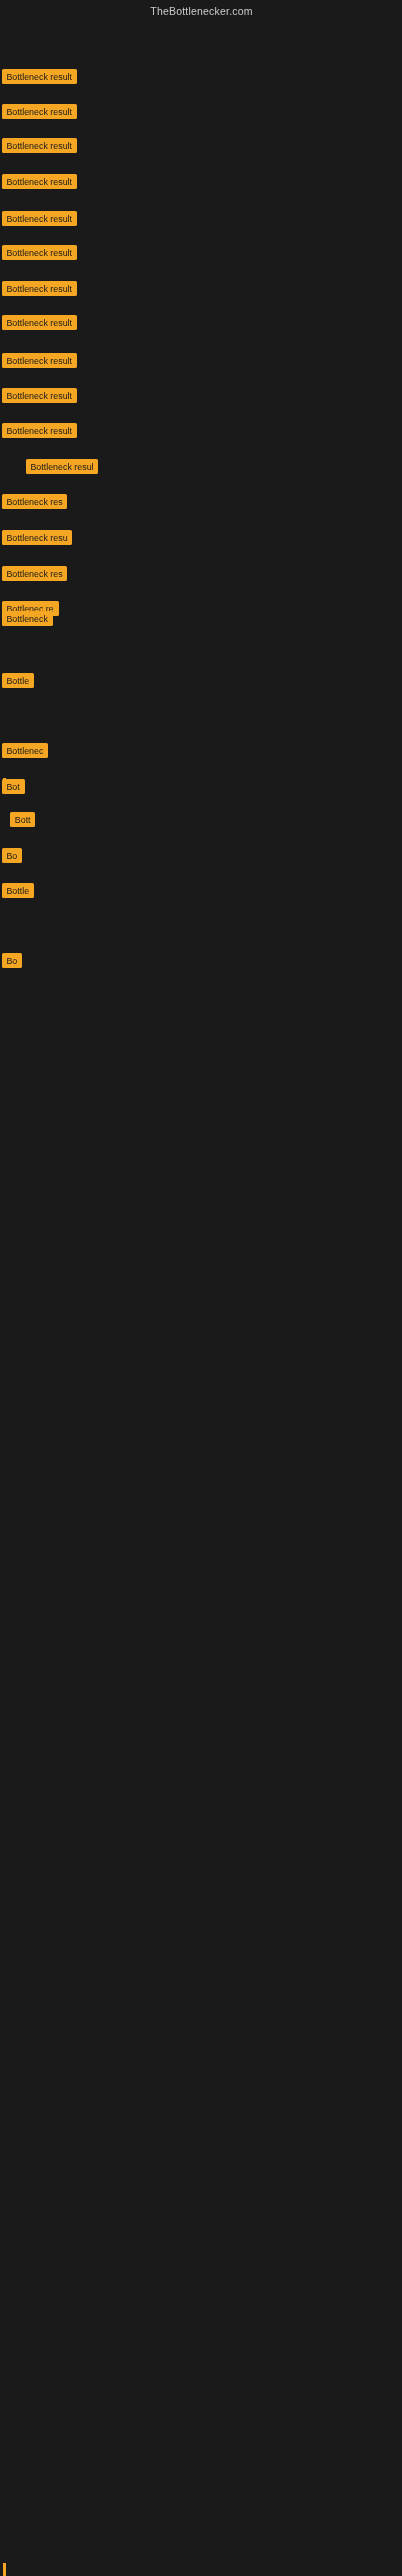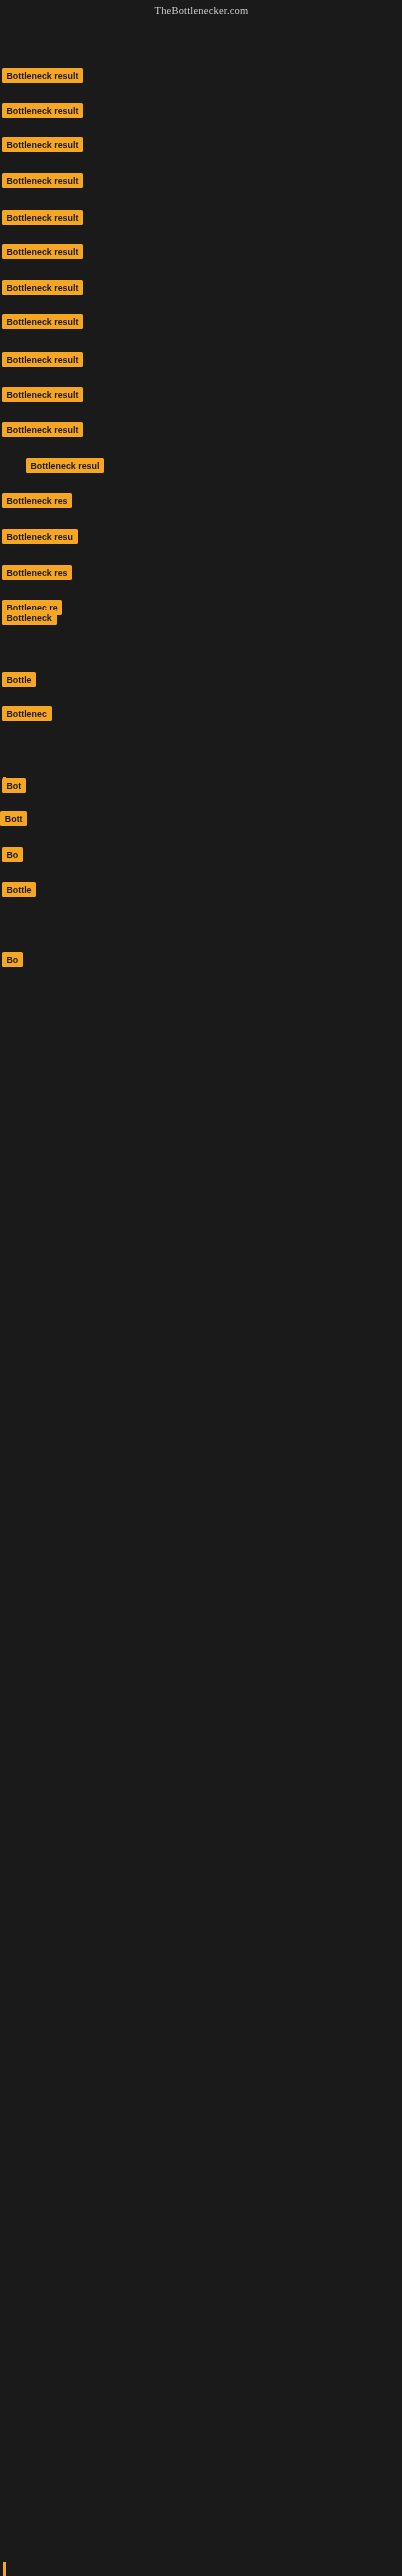--- a/index.html
+++ b/index.html
@@ -9,28 +9,27 @@
       background-color: #1a1a1a;
       font-family: Arial, sans-serif;
       position: relative;
     }
     .site-title {
       text-align: center;
       color: #cccccc;
       font-size: 10.5px;
       padding: 4.8px 0 6.4px 0;
       letter-spacing: 0.2px;
-      font-family: Liberation Serif, serif;
     }
     .bottleneck-badge {
       display: inline-block;
       background-color: #f5a623;
       color: #1a1a1a;
       font-size: 8.9px;
-      font-weight: bold;
+      font-weight: normal;
       padding: 2.4px 4.8px;
       border-radius: 1.6px;
       white-space: nowrap;
       overflow: hidden;
     }
     .cursor-bar {
       width: 2.4px;
       height: 14.5px;
       background-color: #f5a623;
       margin-left: 1.6px;
@@ -53,22 +52,22 @@
     <div style="position: absolute; top: 330px; left: 1.6px;"><span class="bottleneck-badge" style="max-width: 97px;">Bottleneck result</span></div>
     <div style="position: absolute; top: 365px; left: 1.6px;"><span class="bottleneck-badge" style="max-width: 93px;">Bottleneck result</span></div>
     <div style="position: absolute; top: 400px; left: 1.6px;"><span class="bottleneck-badge" style="max-width: 97px;">Bottleneck result</span></div>
     <div style="position: absolute; top: 436px; left: 1.6px; padding-left: 24px;"><span class="bottleneck-badge" style="max-width: 89px;">Bottleneck resul</span></div>
     <div style="position: absolute; top: 471px; left: 1.6px;"><span class="bottleneck-badge" style="max-width: 81px;">Bottleneck res</span></div>
     <div style="position: absolute; top: 507px; left: 1.6px;"><span class="bottleneck-badge" style="max-width: 85px;">Bottleneck resu</span></div>
     <div style="position: absolute; top: 543px; left: 1.6px;"><span class="bottleneck-badge" style="max-width: 81px;">Bottleneck res</span></div>
     <div style="position: absolute; top: 578px; left: 1.6px;"><span class="bottleneck-badge" style="max-width: 76px;">Bottlenec re</span></div>
     <div style="position: absolute; top: 588px; left: 1.6px;"><span class="bottleneck-badge" style="max-width: 64px;">Bottleneck</span></div>
     <div style="position: absolute; top: 650px; left: 1.6px;"><span class="bottleneck-badge" style="max-width: 44px;">Bottle</span></div>
-    <div style="position: absolute; top: 684px; left: 1.6px;"><span class="bottleneck-badge" style="max-width: 56px;">Bottlenec</span></div>
+    <div style="position: absolute; top: 720px; left: 1.6px;"><span class="bottleneck-badge" style="max-width: 56px;">Bottlenec</span></div>
     <div style="position: absolute; top: 720px; left: 1.6px; margin-top: 36px;"><span class="bottleneck-badge" style="max-width: 28px;">Bot</span></div>
-    <div style="position: absolute; top: 789px; left: 0;"><span class="bottleneck-badge" style="max-width: 32px;">Bott</span></div>
+    <div style="position: absolute; top: 789px; left: 10px;"><span class="bottleneck-badge" style="max-width: 32px;">Bott</span></div>
     <div style="position: absolute; top: 825px; left: 1.6px;"><span class="bottleneck-badge" style="max-width: 22.5px;">Bo</span></div>
     <div style="position: absolute; top: 860px; left: 1.6px;"><span class="bottleneck-badge" style="max-width: 40px;">Bottle</span></div>
     <div style="position: absolute; top: 930px; left: 1.6px;"><span class="bottleneck-badge" style="max-width: 22.5px;">Bo</span></div>
     <div class="cursor-bar" style="position: absolute; top: 755px; left: 1.6px;"></div>
     <div class="cursor-bar" style="position: absolute; top: 2540px; left: 1.6px;"></div>
   </div>
 
 
 </body></html>

